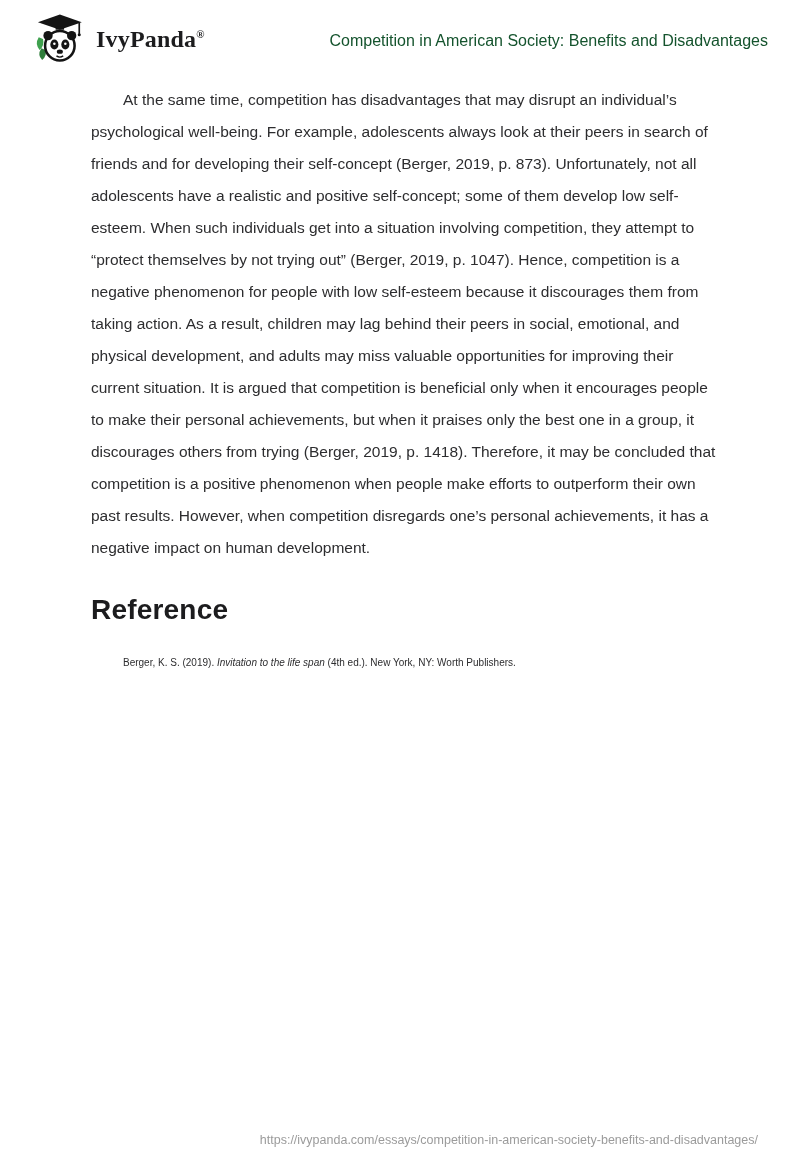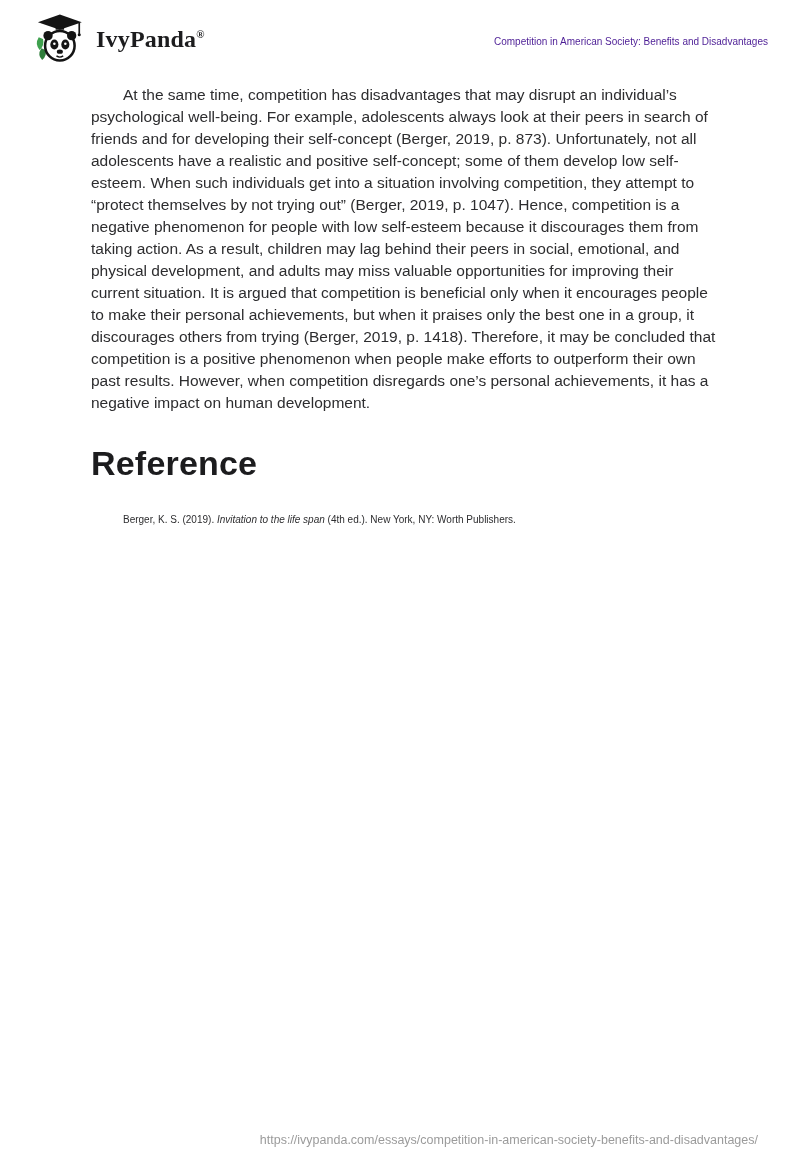--- a/index.html
+++ b/index.html
@@ -31,32 +31,32 @@
   }
   .brand-icon { display: inline-flex; width: 54px; height: 54px; }
   .brand-name {
     font-family: "Liberation Serif", "DejaVu Serif", serif;
     font-weight: 700;
     font-size: 24px;
     color: #1c1c1e;
     letter-spacing: 0.2px;
   }
   .brand-reg { font-size: 11px; vertical-align: super; font-weight: 700; }
-  .doc-title { font-size: 10px; color: #4c1d95; padding-top: 4px; }
+  .doc-title { font-size: 16px; color: #14532d; padding-top: 4px; }
 
   .content { padding: 16px 75px 0 75px; }
   .essay-paragraph {
     font-size: 15.5px;
-    line-height: 22px;
+    line-height: 32px;
     color: #2d2d2f;
     text-indent: 32px;
   }
   .reference-heading {
     margin-top: 30px;
-    font-size: 34px;
+    font-size: 28px;
     font-weight: 700;
     color: #1c1c1e;
     letter-spacing: 0.2px;
   }
   .reference-entry {
     margin-top: 24px;
     font-size: 10px;
     line-height: 25px;
     color: #2d2d2f;
     text-indent: 32px;

